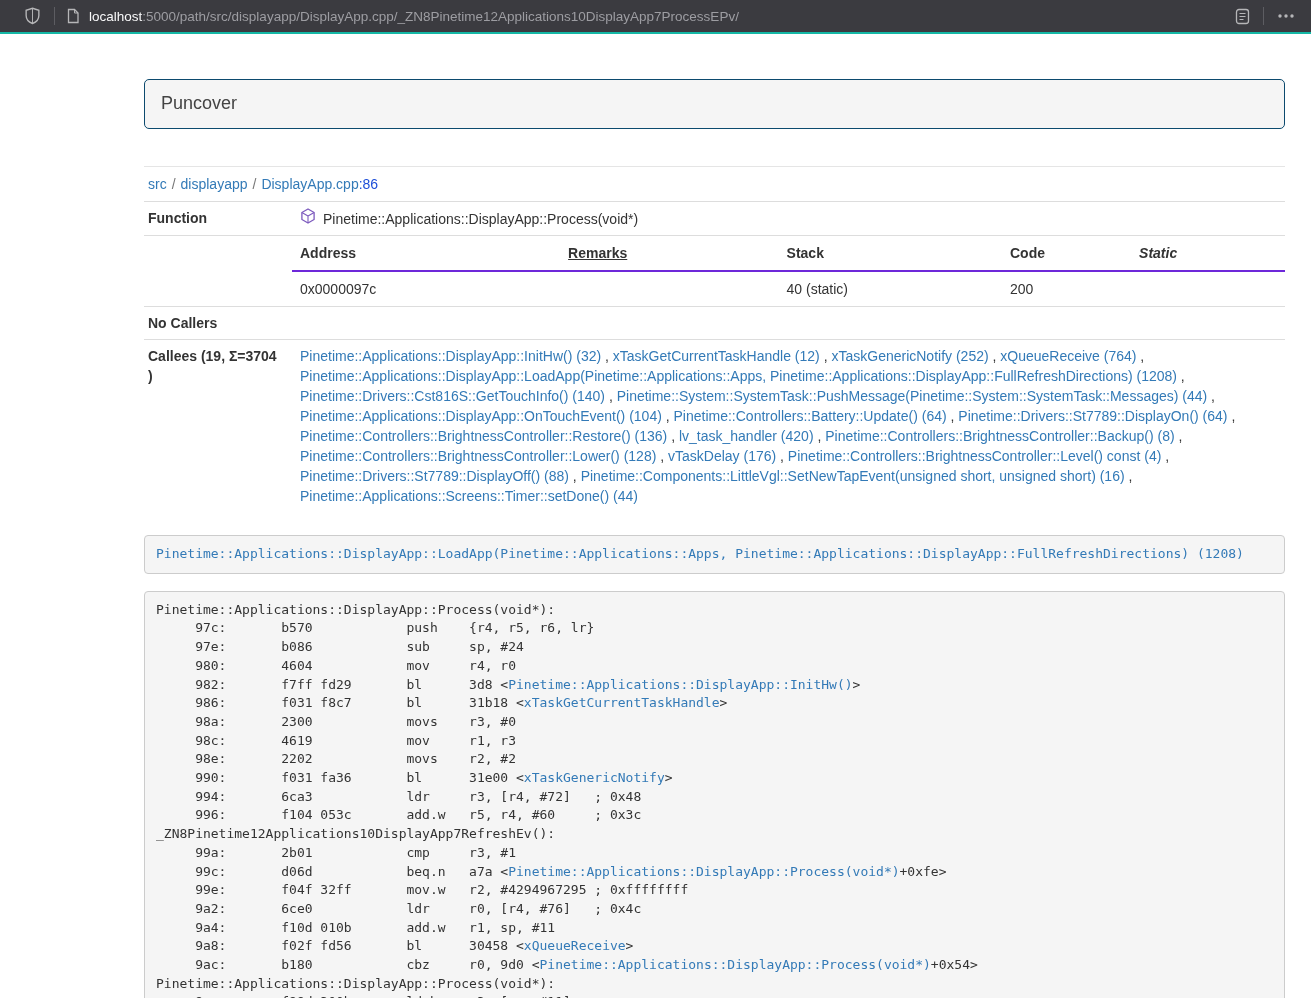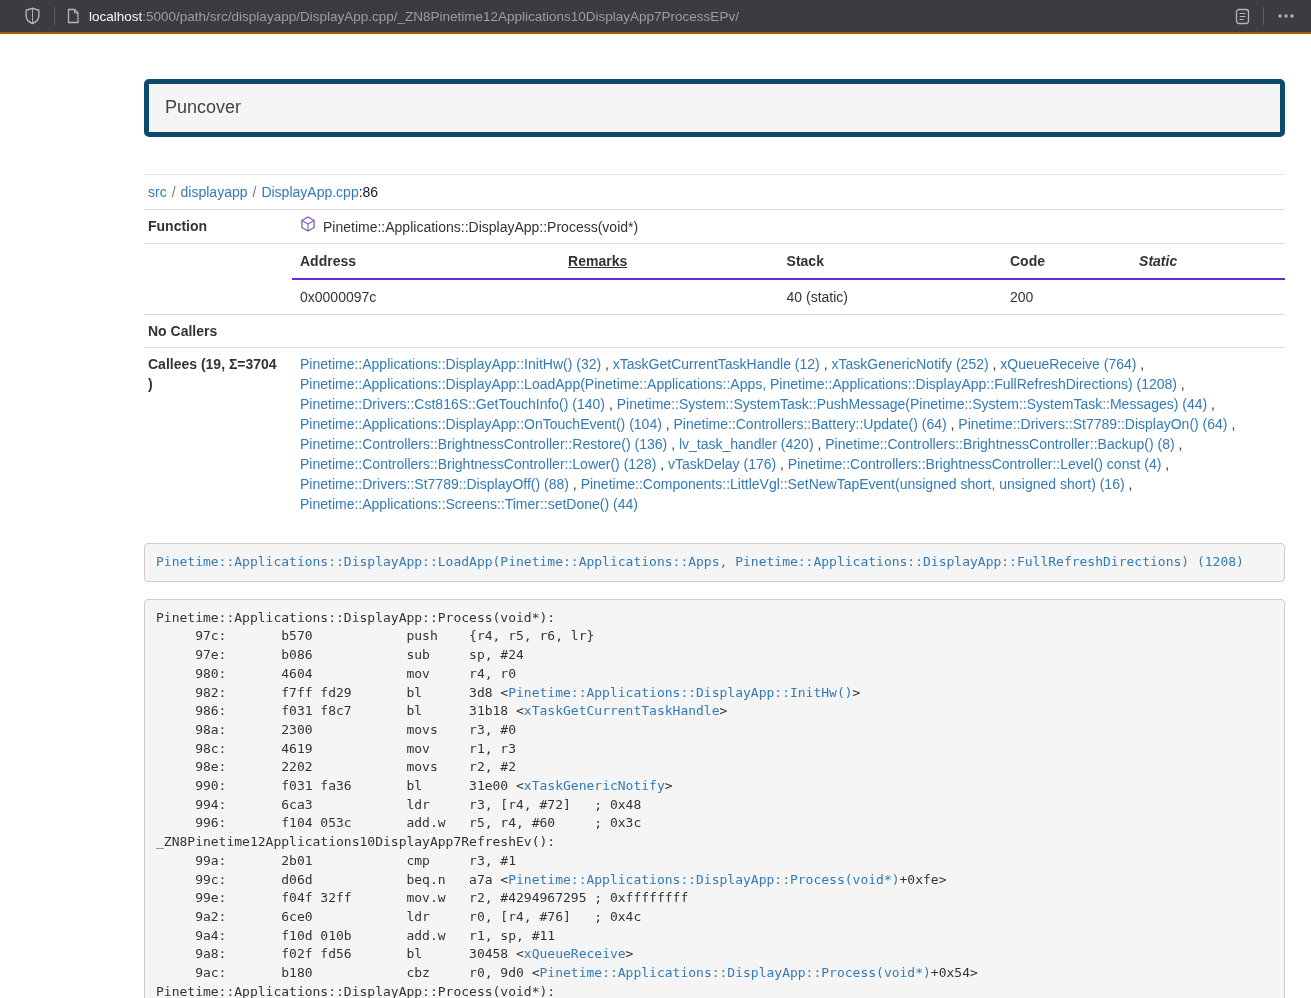--- a/index.html
+++ b/index.html
@@ -7,54 +7,54 @@
   body {
     width: 1311px; height: 998px; overflow: hidden;
     background: #ffffff;
     font-family: "Liberation Sans", sans-serif;
     font-size: 14px; color: #333;
   }
 
   
   .topbar {
     height: 34px; background: #3b3b40;
-    border-bottom: 2px solid #a16207;
+    border-bottom: 2px solid #14b8a6;
     display: flex; align-items: center;
     padding: 0 14px 0 22px;
   }
   .topbar svg { display: block; }
   .vsep { width: 1px; height: 18px; background: #5d5d62; margin: 0 11px; }
   .urlbar { display: flex; align-items: center; flex: 1 1 auto; min-width: 0; }
   .url-text {
     font-size: 13.5px; color: #9d9da2; margin-left: 9px;
     white-space: nowrap; overflow: hidden;
   }
   .url-text .host { color: #f9f9fa; }
   .right-tools { display: flex; align-items: center; margin-left: auto; }
   .icon-btn { padding: 2px; cursor: pointer; }
 
   
   .page { margin-left: 144px; width: 1141px; }
 
   .jumbotron {
     margin-top: 45px;
     background: #f5f5f5;
-    border: 5px solid #0c4a6e;
+    border: 1px solid #0c4a6e;
     border-radius: 5px;
     padding: 13px 16px 14px;
   }
   .jumbotron h1 { margin: 0; font-size: 18px; font-weight: 400; color: #444; line-height: 21px; }
 
   hr.page-rule { border: 0; border-top: 1px solid #e5e5e5; margin: 37px 0 9px; }
 
   a { color: #337ab7; text-decoration: none; }
 
   .breadcrumb { margin: 0 0 9px 4px; font-size: 14px; }
   .breadcrumb .bsep { color: #777; margin: 0 5px; }
-  .breadcrumb .line-no { color: #0f172a; margin-top: 28px; }
+  .breadcrumb .line-no { color: #1d4ed8; margin-top: 28px; }
 
   
   table.tbl { width: 100%; border-collapse: collapse; }
   table.tbl > tbody > tr > th,
   table.tbl > tbody > tr > td {
     border-top: 1px solid #ddd;
     text-align: left; vertical-align: top;
     font-size: 14px; line-height: 20px;
   }
   table.tbl > tbody > tr > th {

